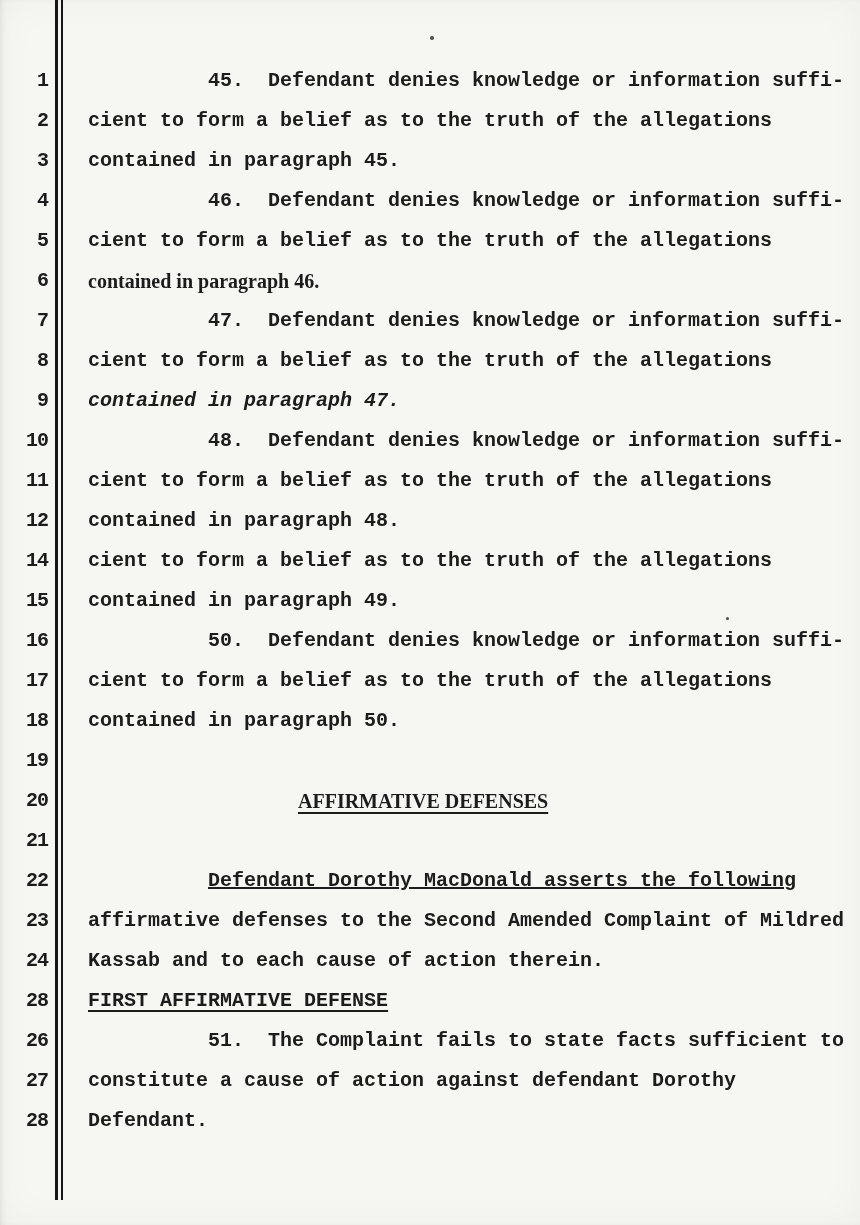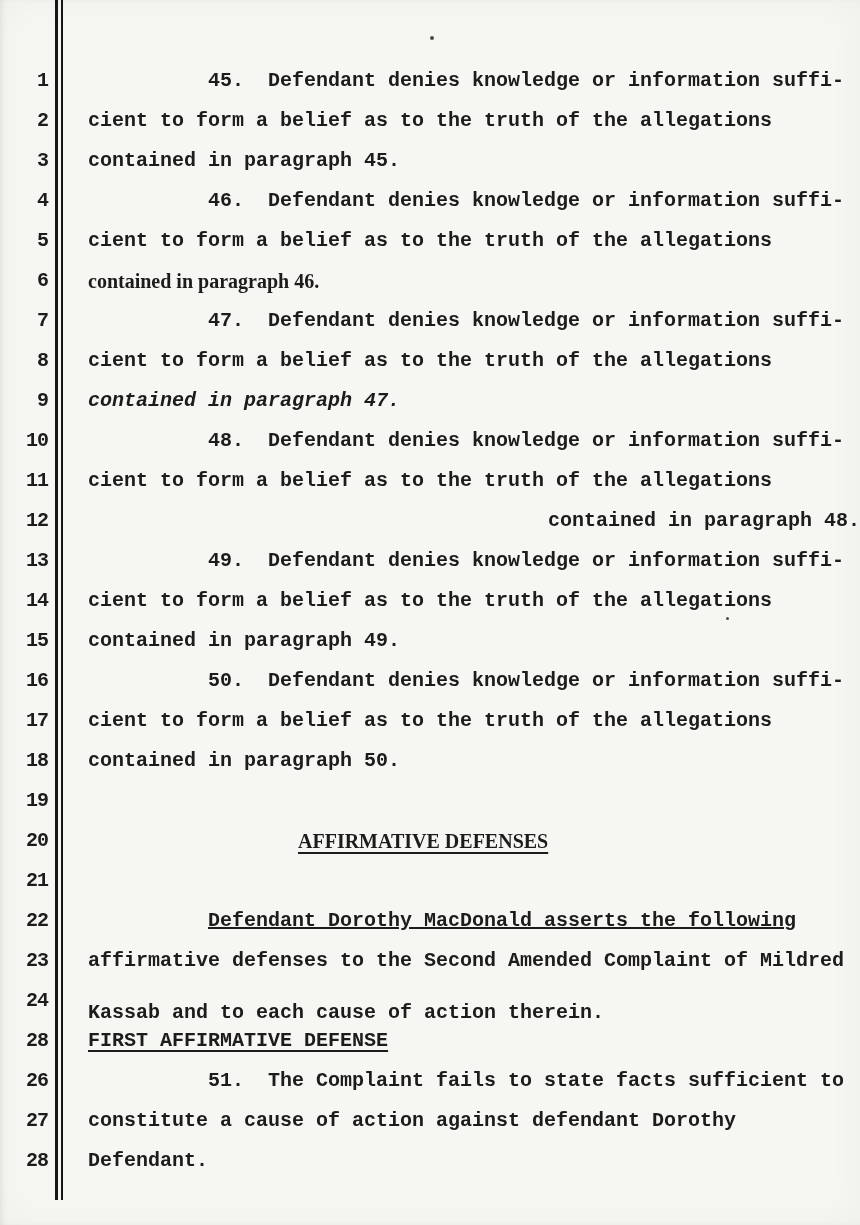--- a/index.html
+++ b/index.html
@@ -123,27 +123,23 @@
       <span class="txt" style="padding-left: calc(10ch + 40px);">48.  Defendant denies knowledge or information suffi-</span>
     </div>
 
     <div class="row">
       <span class="num">11</span>
       <span class="txt" style="padding-left: calc(0ch + 40px);">cient to form a belief as to the truth of the allegations</span>
     </div>
 
     <div class="row">
       <span class="num">12</span>
-      <span class="txt" style="padding-left: calc(0ch + 40px); text-align: right;">contained in paragraph 48.</span>
-    </div>
-
-    <div class="row">
-      <span class="num">13</span>
-      <span class="txt" style="padding-left: calc(10ch + 40px);">49.  Defendant denies knowledge or information suffi-</span>
-    </div>
+      <span class="txt" style="padding-left: calc(0ch + 40px);">contained in paragraph 48.</span>
+    </div>
+
 
     <div class="row">
       <span class="num">14</span>
       <span class="txt" style="padding-left: calc(0ch + 40px);">cient to form a belief as to the truth of the allegations</span>
     </div>
 
     <div class="row">
       <span class="num">15</span>
       <span class="txt" style="padding-left: calc(0ch + 40px);">contained in paragraph 49.</span>
     </div>
@@ -183,21 +179,21 @@
       <span class="txt" style="padding-left: calc(10ch + 40px); text-decoration: underline;">Defendant Dorothy MacDonald asserts the following</span>
     </div>
 
     <div class="row">
       <span class="num">23</span>
       <span class="txt" style="padding-left: calc(0ch + 40px);">affirmative defenses to the Second Amended Complaint of Mildred</span>
     </div>
 
     <div class="row">
       <span class="num">24</span>
-      <span class="txt" style="padding-left: calc(0ch + 40px); margin-top: 12px;">Kassab and to each cause of action therein.</span>
+      <span class="txt" style="padding-left: calc(0ch + 40px);">Kassab and to each cause of action therein.</span>
     </div>
 
     <div class="row">
       <span class="num">28</span>
       <span class="txt u" style="padding-left: calc(0ch + 40px);">FIRST AFFIRMATIVE DEFENSE</span>
     </div>
 
     <div class="row">
       <span class="num">26</span>
       <span class="txt" style="padding-left: calc(10ch + 40px);">51.  The Complaint fails to state facts sufficient to</span>

